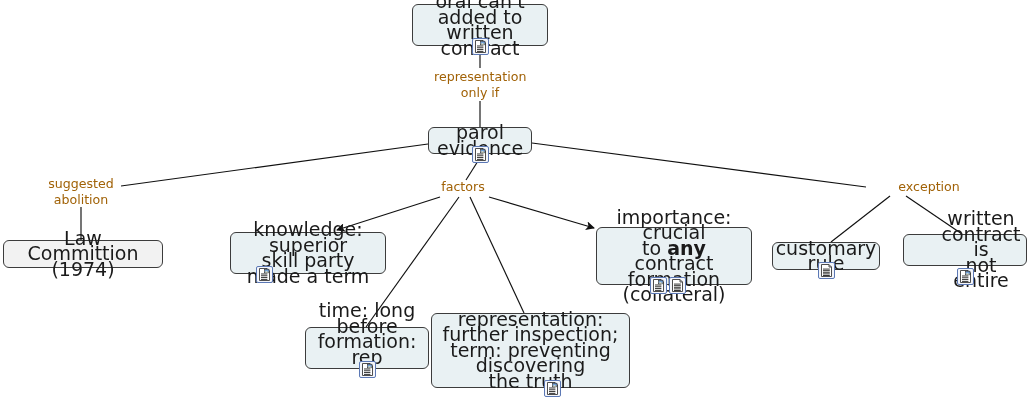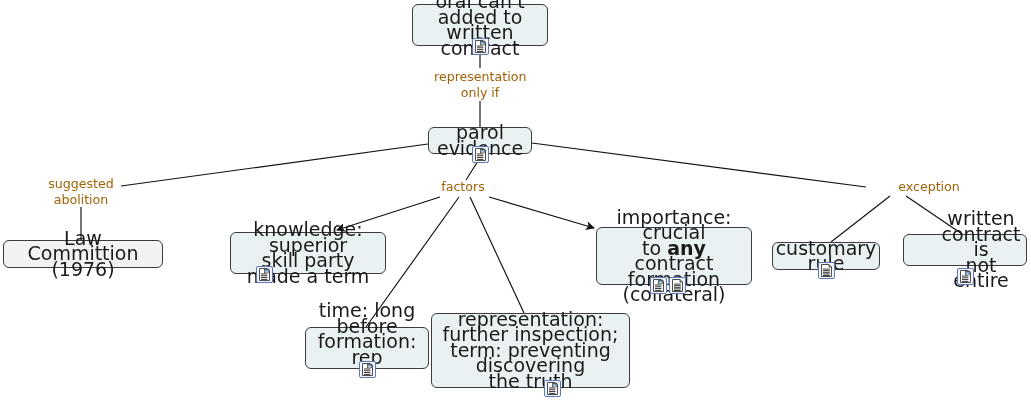--- a/index.html
+++ b/index.html
@@ -107,21 +107,21 @@
         <line x1="459" y1="197" x2="366" y2="327"></line>
         <line x1="470" y1="197" x2="524" y2="313"></line>
         <line x1="890" y1="196" x2="831" y2="242"></line>
         <line x1="906" y1="196" x2="962" y2="234"></line>
       </g>
   </svg>
 
   <div id="node-layer">
       <div class="node" style="left: 412px; top: 4px; width: 136px; height: 42px;"><span>oral can't added to<br>written contract</span></div>
       <div class="node" style="left: 428px; top: 127px; width: 104px; height: 27px;"><span>parol evidence</span></div>
-      <div class="node plain" style="left: 3px; top: 240px; width: 160px; height: 28px;"><span>Law Committion (1976)</span></div>
+      <div class="node plain" style="left: 3px; top: 240px; width: 160px; height: 28px;"><span>Law Committion (1974)</span></div>
       <div class="node" style="left: 186px; top: 232px; width: 156px; height: 42px; margin-left: 44px;"><span>knowledge: superior<br>skill party made a term</span></div>
       <div class="node" style="left: 596px; top: 227px; width: 156px; height: 58px;"><span>importance: crucial<br>to <b>any</b> contract<br>formation (collateral)</span></div>
       <div class="node" style="left: 772px; top: 242px; width: 108px; height: 28px;"><span>customary rule</span></div>
       <div class="node" style="left: 903px; top: 234px; width: 124px; height: 32px; padding-left: 40px;"><span>written contract is<br>not entire</span></div>
       <div class="node" style="left: 305px; top: 327px; width: 124px; height: 42px; align-items: flex-end;"><span>time: long before<br>formation: rep</span></div>
       <div class="node" style="left: 431px; top: 313px; width: 199px; height: 75px;"><span>representation:<br>further inspection;<br>term: preventing discovering<br>the truth</span></div>
     </div>
   <div id="label-layer">
       <div class="link-label" style="left: 434px; top: 69px; width: 92px;">representation<br>only if</div>
       <div class="link-label" style="left: 39px; top: 176px; width: 84px;">suggested<br>abolition</div>

